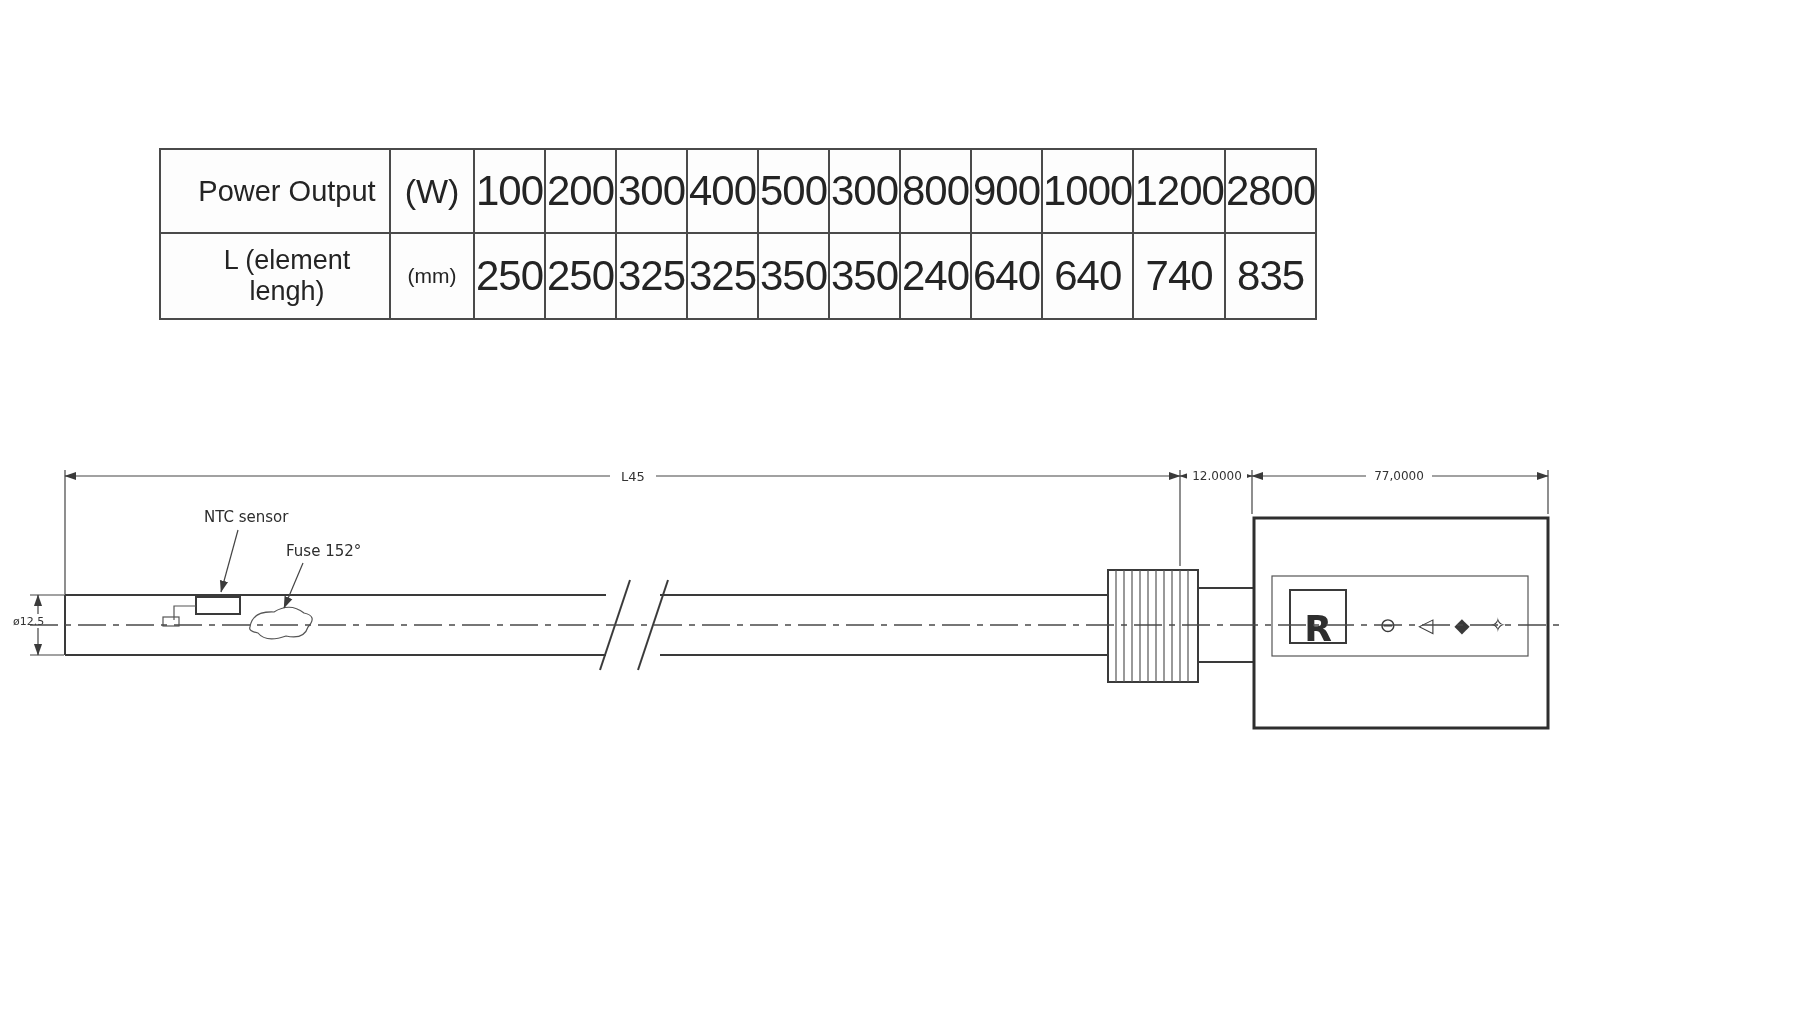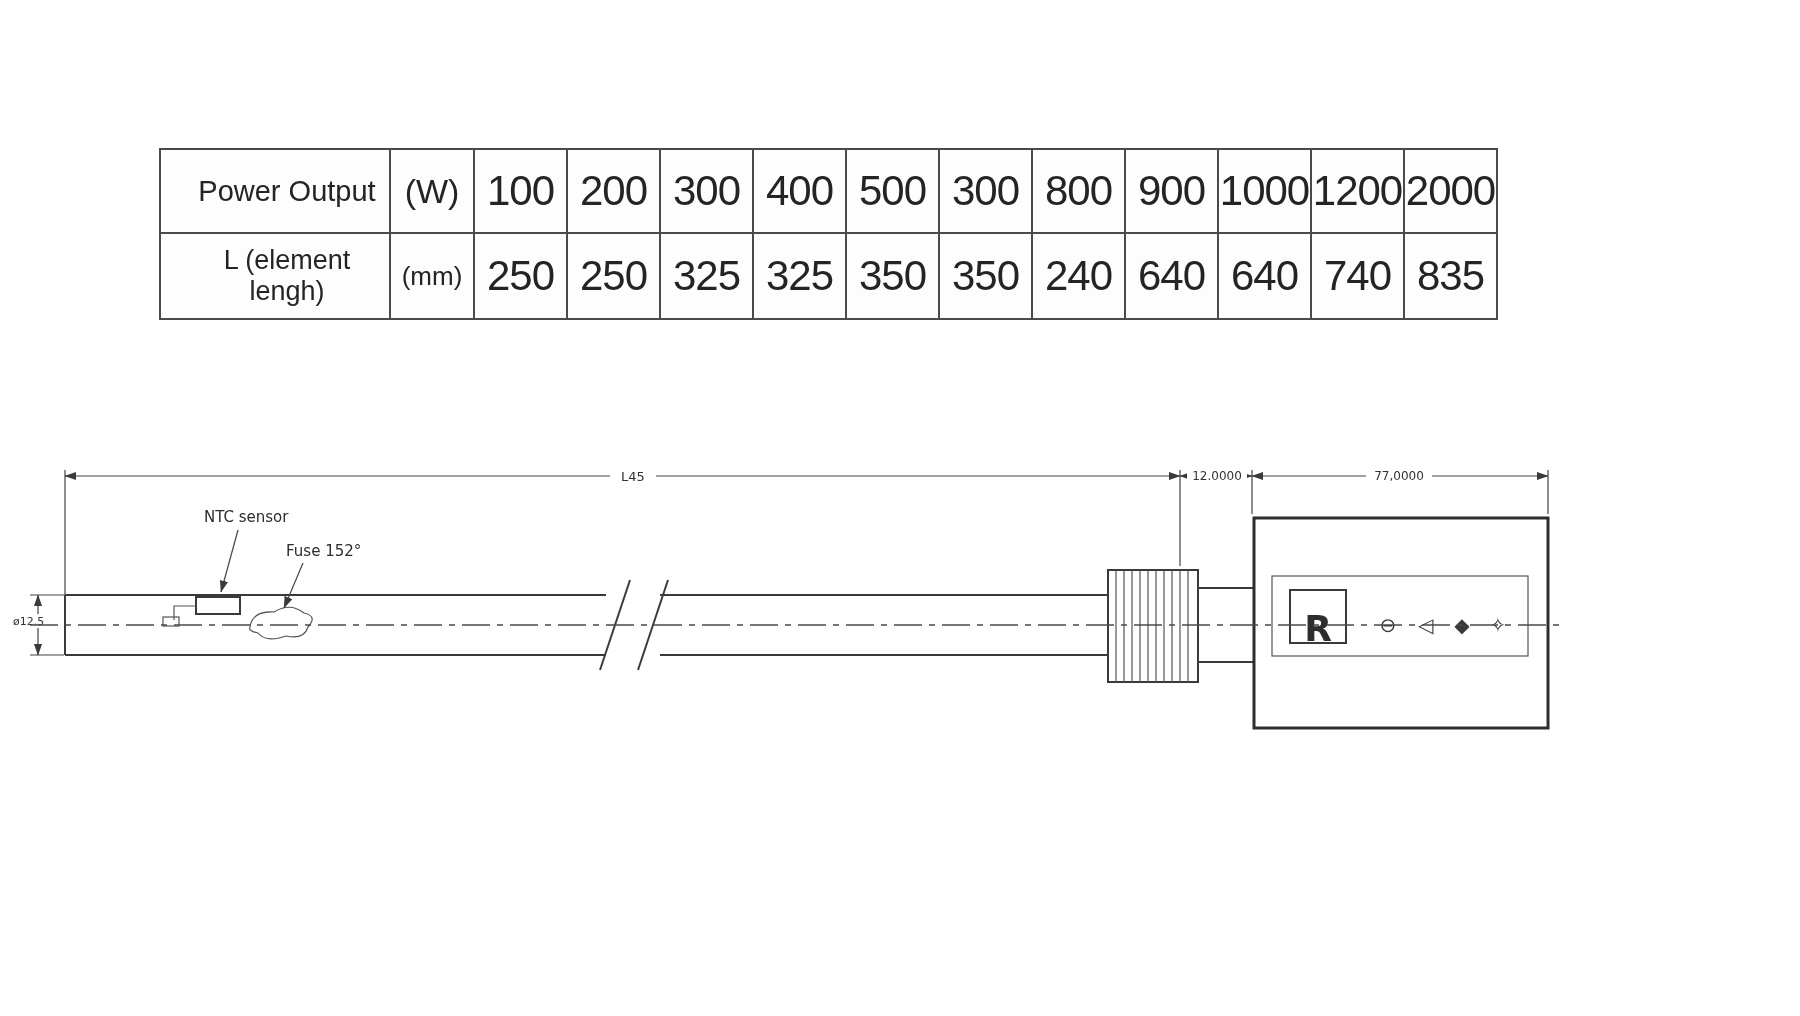--- a/index.html
+++ b/index.html
@@ -11,23 +11,23 @@
   table.spec { position:absolute; left:159px; top:148px; border-collapse:collapse; background:#fff; }
   table.spec td {
     border:2px solid #4a4a4a;
     text-align:center; vertical-align:middle;
     color:#242424; background:#fdfdfd;
   }
   table.spec tr.r1 td { height:84px; }
   table.spec tr.r2 td { height:86px; }
   td.c-label { width:230px; text-align:left; padding-left:24px; font-size:29px; }
   td.c-unit  { width:84px;  font-size:34px; }
-  td.c-val   { width:93px;  font-size:42px; letter-spacing:-1px; font-family:"Liberation Sans", sans-serif; }
+  td.c-val   { width:71px;  font-size:42px; letter-spacing:-1px; font-family:"Liberation Sans", sans-serif; }
   tr.r2 td.c-label { font-size:27px;margin-left:32px; }
-  tr.r2 td.c-unit  { font-size:26px; }
+  tr.r2 td.c-unit  { font-size:21px; }
 
   
   svg.draw { position:absolute; left:0; top:0; }
   .ln   { stroke:#3a3a3a; stroke-width:2;   fill:none; }
   .lnthin { stroke:#555;  stroke-width:1.2; fill:none; }
   .lnthick { stroke:#2e2e2e; stroke-width:3; fill:none; }
   .cl   { stroke:#4a4a4a; stroke-width:1.4; fill:none; stroke-dasharray:28 7 6 7; }
   .dim  { stroke:#444; stroke-width:1.2; fill:none; }
   .dimtxt { font-family:"DejaVu Sans", sans-serif; font-size:13px; fill:#333; }
   .lbltxt { font-family:"DejaVu Sans", sans-serif; font-size:15px; fill:#2d2d2d; }
@@ -49,21 +49,21 @@
       <td class="c-val">100</td>
       <td class="c-val">200</td>
       <td class="c-val">300</td>
       <td class="c-val">400</td>
       <td class="c-val">500</td>
       <td class="c-val">300</td>
       <td class="c-val">800</td>
       <td class="c-val">900</td>
       <td class="c-val">1000</td>
       <td class="c-val">1200</td>
-      <td class="c-val">2000</td>
+      <td class="c-val">2800</td>
     </tr>
     <tr class="r2">
       <td class="c-label">L  (element lengh)</td>
       <td class="c-unit">(mm)</td>
       <td class="c-val">250</td>
       <td class="c-val">250</td>
       <td class="c-val">325</td>
       <td class="c-val">325</td>
       <td class="c-val">350</td>
       <td class="c-val">350</td>

